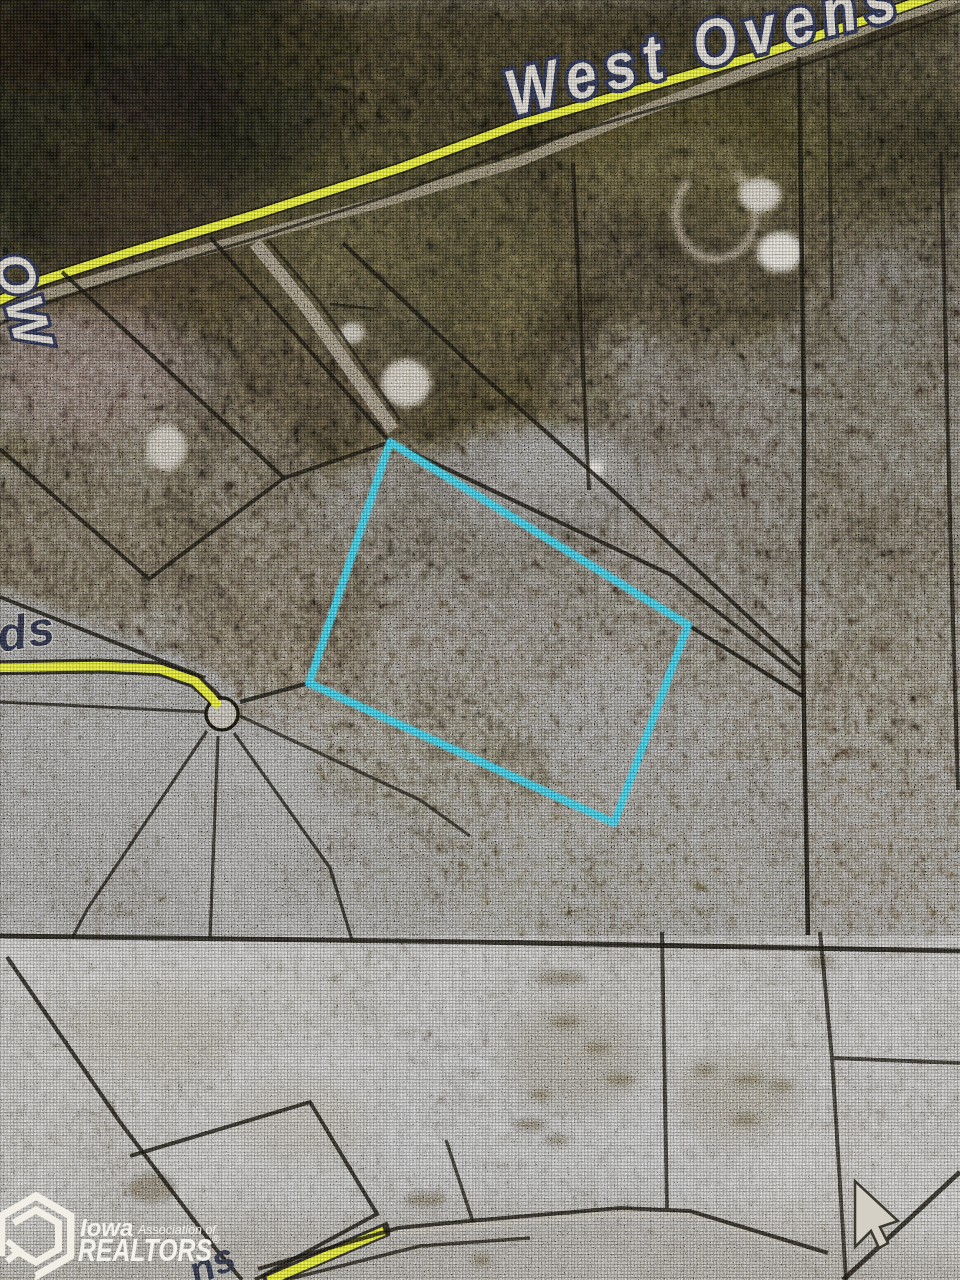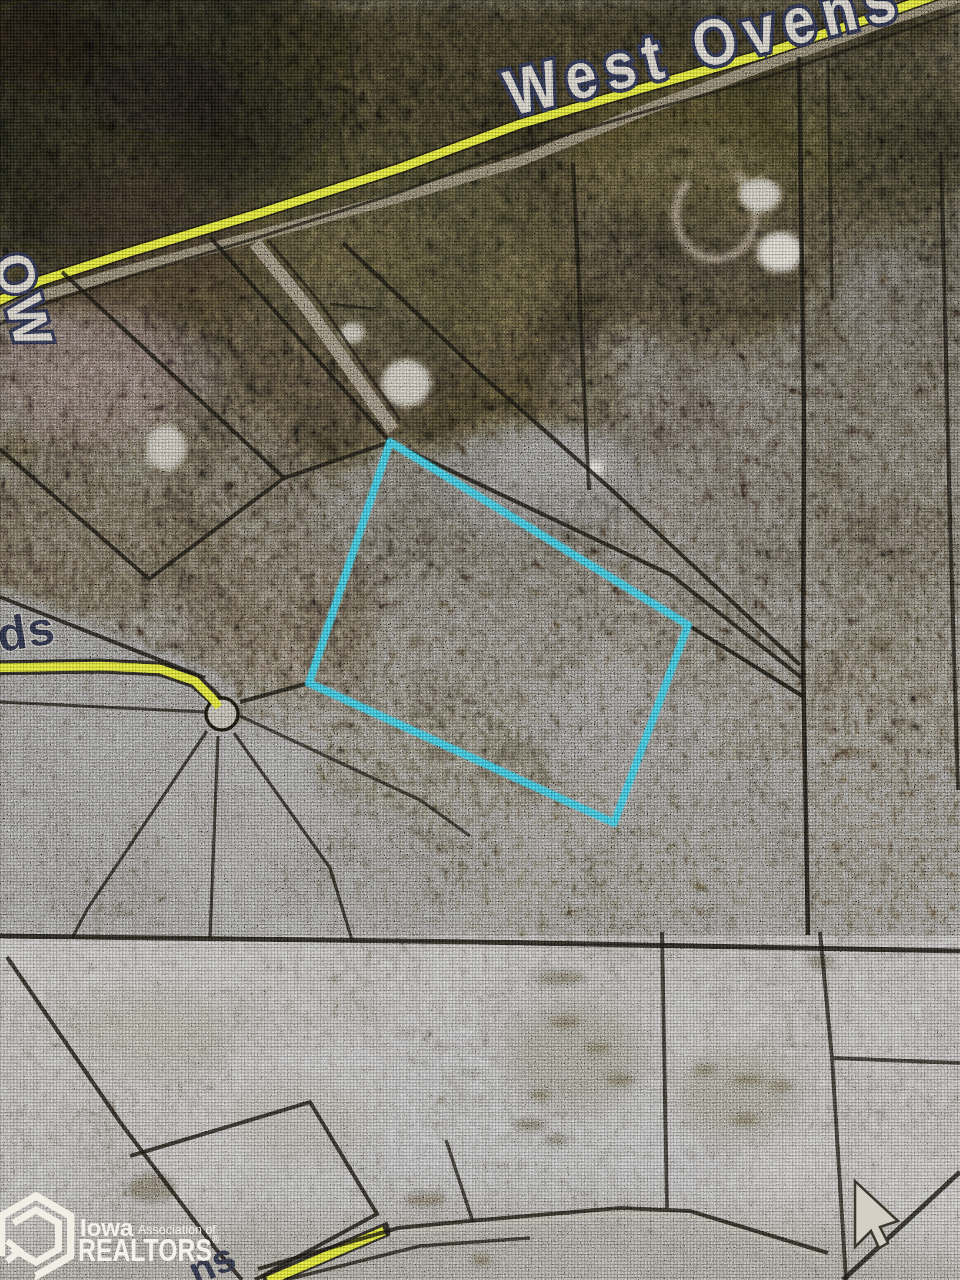--- a/index.html
+++ b/index.html
@@ -1,16 +1,16 @@
 <!DOCTYPE html>
 <html><head>
 <meta charset="utf-8">
 <style>
   html,body{margin:0;padding:0;background:#7d7567;}
-  .wrap{width:960px;height:1280px;overflow:hidden;position:relative;font-family:"Liberation Sans", sans-serif;}
+  .wrap{width:960px;height:1280px;overflow:hidden;position:relative;font-family:"Liberation Sans", sans-serif;font-style:italic;}
   svg{display:block;}
 </style>
 </head>
 <body>
 <div class="wrap">
 <svg width="960" height="1280" viewBox="0 0 960 1280">
 <defs>
   <filter id="b6" x="-40%" y="-40%" width="180%" height="180%">
           <feGaussianBlur stdDeviation="6"></feGaussianBlur>
         </filter>

